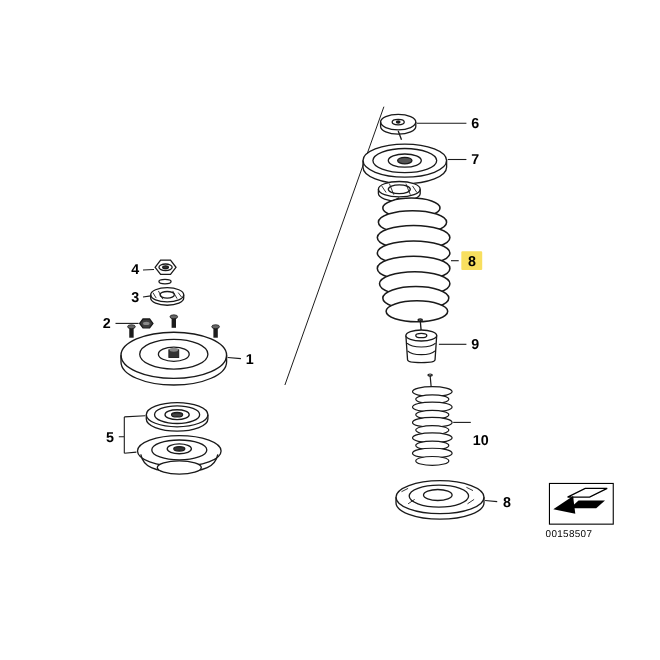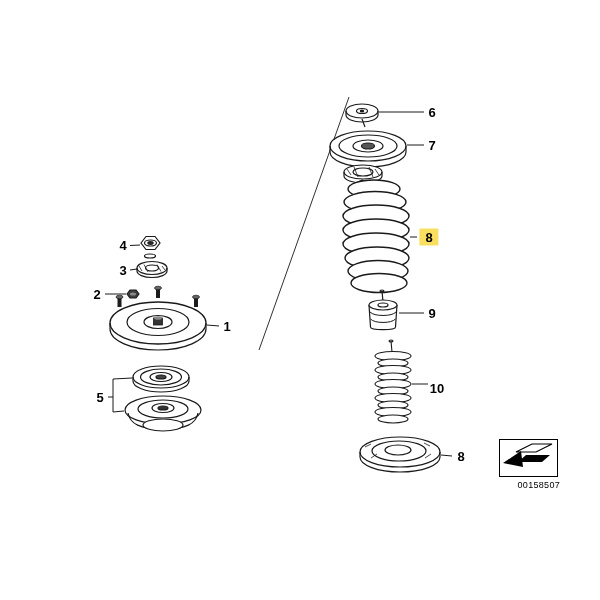--- a/index.html
+++ b/index.html
@@ -4,21 +4,21 @@
 <style>
   html,body{margin:0;padding:0;width:600px;height:600px;background:#fff;overflow:hidden;
             font-family:"Liberation Sans",sans-serif;}
   .stage{position:relative;width:600px;height:600px;background:#fff;}
   svg.diagram{position:absolute;left:0;top:0;}
   .part-label{position:absolute;transform:translate(-50%,-50%);font-weight:bold;
               font-size:13px;color:#000;line-height:1;padding:2px 4px;cursor:default;}
   .part-label.highlight{padding:2px 6px;border-radius:1px;}
   .code-box{position:absolute;left:499px;top:439px;width:59px;height:38px;
             border:1px solid #000;box-sizing:border-box;background:#fff;}
-  .code-text{position:absolute;left:496px;top:480px;width:64px;text-align:right;
+  .code-text{position:absolute;left:496px;top:480px;width:64px;text-align:left;
              font-size:9px;letter-spacing:.3px;color:#000;}
 </style>
 </head>
 <body>
 
 <div class="stage">
 
   <svg class="diagram" width="600" height="600" viewBox="0 0 600 600" fill="none" stroke="#1a1a1a" stroke-width="1.2">
 
     <line x1="349" y1="97" x2="259" y2="350" stroke-width="0.9"></line>
@@ -154,21 +154,21 @@
 
   <div class="part-label" style="left:227px;top:326px">1</div>
   <div class="part-label" style="left:97px;top:294px">2</div>
   <div class="part-label" style="left:123px;top:270px">3</div>
   <div class="part-label" style="left:123px;top:245px">4</div>
   <div class="part-label" style="left:100px;top:397px">5</div>
   <div class="part-label" style="left:432px;top:112px">6</div>
   <div class="part-label" style="left:432px;top:145px">7</div>
   <div class="part-label highlight" style="left: 429px; top: 237px; background-color: rgb(248, 223, 95);">8</div>
   <div class="part-label" style="left:432px;top:313px">9</div>
-  <div class="part-label" style="left:437px;top:388px">10</div>
+  <div class="part-label" style="left:437px;top:400px">10</div>
   <div class="part-label" style="left:461px;top:456px">8</div>
 
   <div class="code-box">
     <svg width="57" height="36" viewBox="0 0 57 36">
       <polygon points="16,12 32,4 52,4 36,12" fill="none" stroke="#000" stroke-width="1.2"></polygon>
       <polygon points="26,15 50,15 42,22 18,22" fill="#000"></polygon>
       <polygon points="21,11 23,27 3,23" fill="#000"></polygon>
     </svg>
   </div>
   <div class="code-text">00158507</div>

